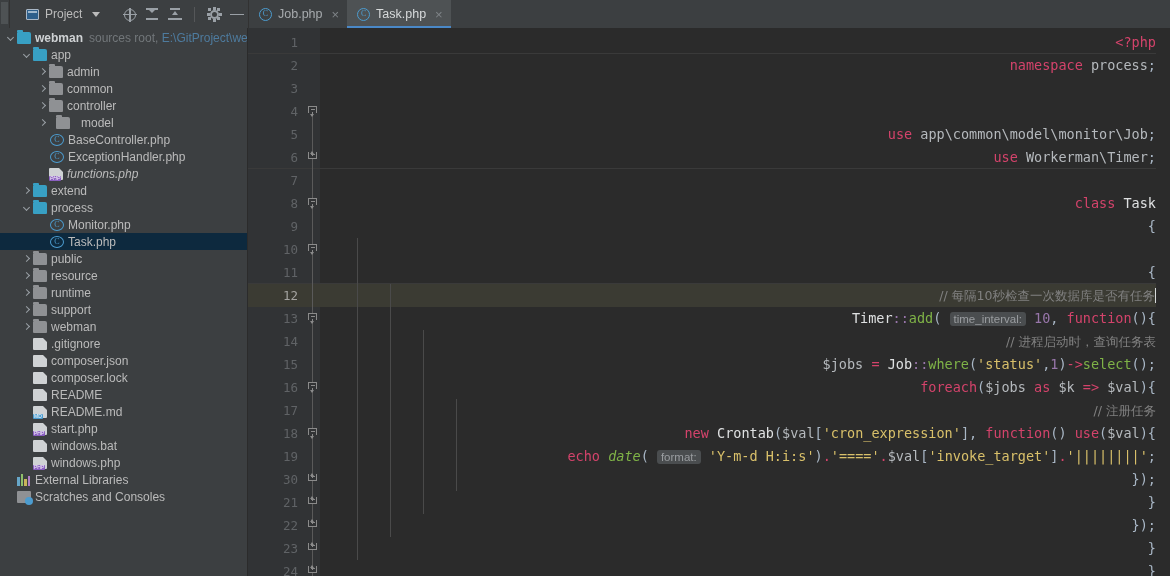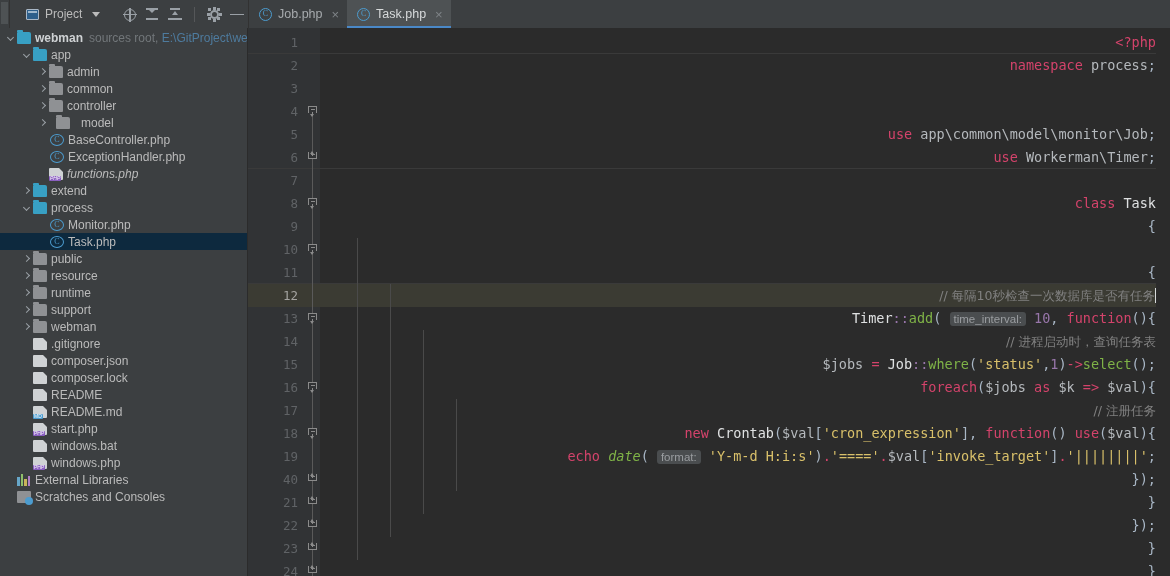--- a/index.html
+++ b/index.html
@@ -395,21 +395,21 @@
           <div class="ln" style="top: 210px;">10</div>
           <div class="ln" style="top: 233px;">11</div>
           <div class="ln cur" style="top: 256px; margin-left: 8px;">12</div>
           <div class="ln" style="top: 279px;">13</div>
           <div class="ln" style="top: 302px;">14</div>
           <div class="ln" style="top: 325px;">15</div>
           <div class="ln" style="top: 348px;">16</div>
           <div class="ln" style="top: 371px;">17</div>
           <div class="ln" style="top: 394px;">18</div>
           <div class="ln" style="top: 417px;">19</div>
-          <div class="ln" style="top: 440px;">40</div>
+          <div class="ln" style="top: 440px;">30</div>
           <div class="ln" style="top: 463px;">21</div>
           <div class="ln" style="top: 486px;">22</div>
           <div class="ln" style="top: 509px;">23</div>
           <div class="ln" style="top: 532px;">24</div>
           <div class="sep" style="top: 25px;"></div>
           <div class="sep" style="top: 140px;"></div>
           <div class="sep" style="top: 255px;"></div>
         </div>
       <div class="foldcol" id="foldcol">
           <div class="gut-hl" style="top: 256px;"></div>

